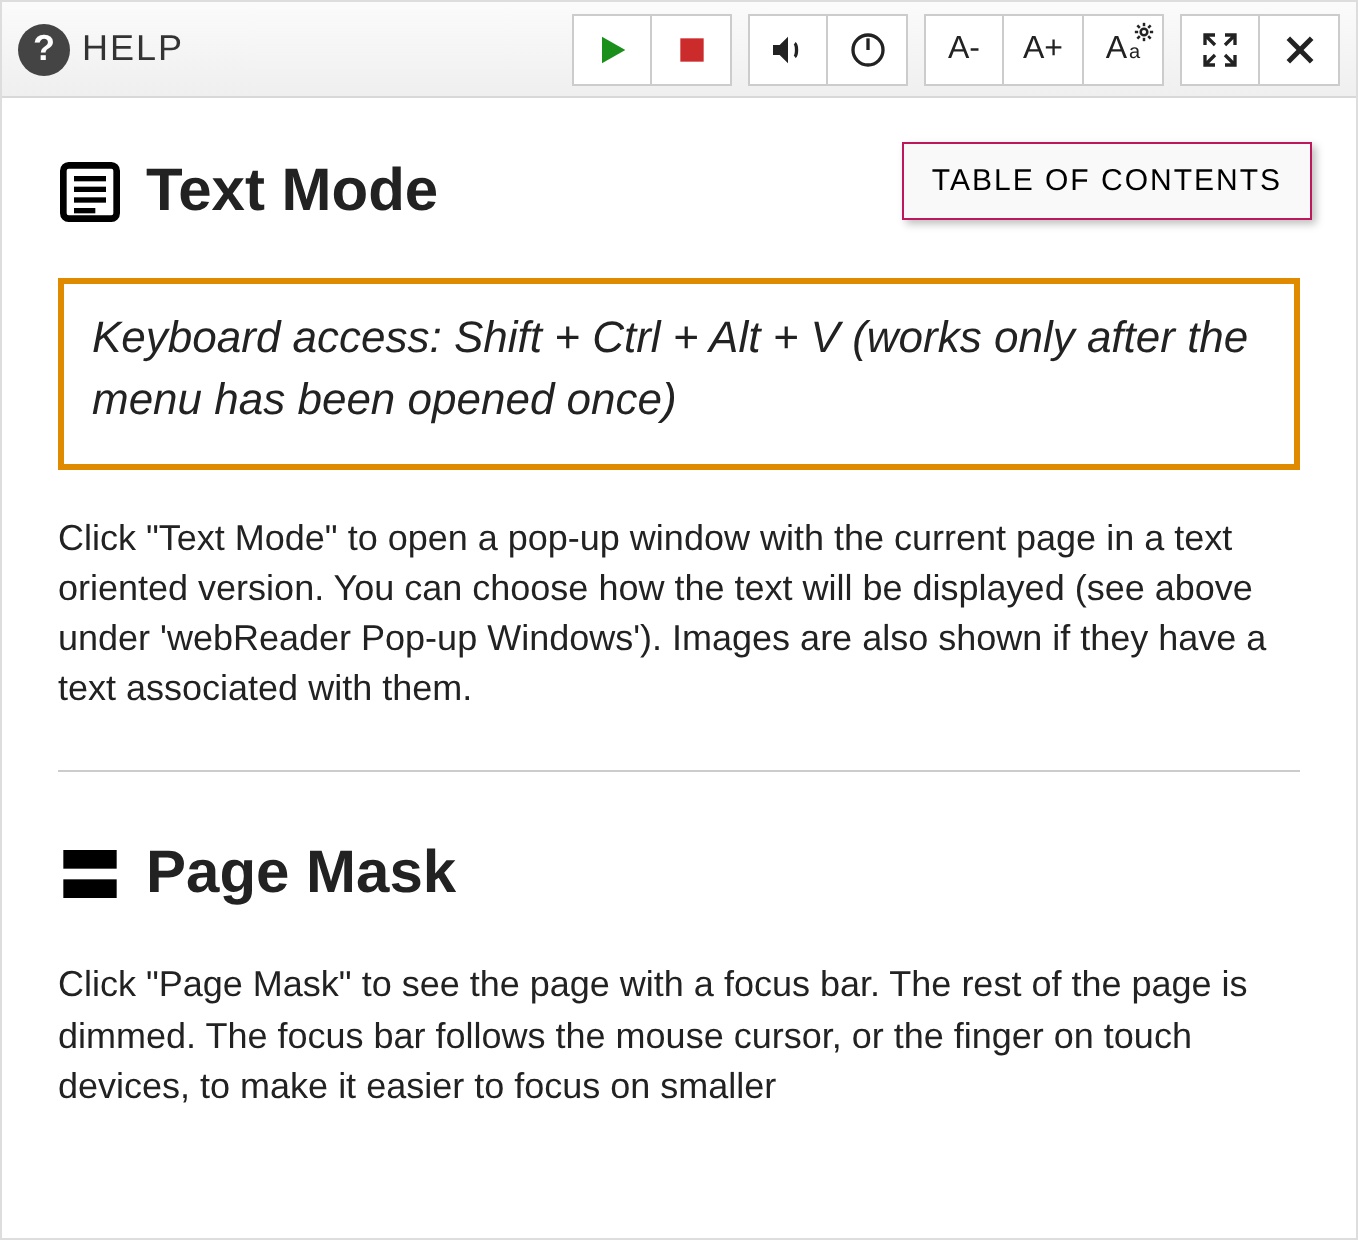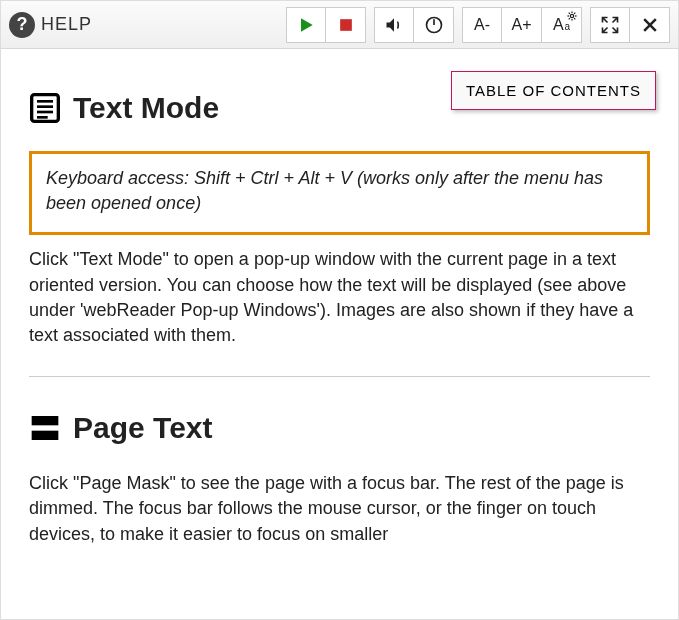--- a/index.html
+++ b/index.html
@@ -77,29 +77,29 @@
     letter-spacing: 1px;
     cursor: pointer;
     box-shadow: 2px 2px 4px rgba(0,0,0,0.25);
   }
   h2.section-title {
     display: flex;
     align-items: center;
     gap: 12px;
     font-size: 30px;
     font-weight: 700;
-    margin: 20px 0 22px 0;
+    margin: 8px 0 22px 0;
   }
   h2.section-title svg { width: 32px; height: 32px; flex:0 0 32px;}
   .kb-access {
     border: 3px solid #e08a00;
     padding: 12px 14px 16px 14px;
     font-style: italic;
-    font-size: 18px;
-    margin: 0 0 12px 0;
+    font-size: 22px;
+    margin: 0 0 22px 0;
   }
   p.body {
     font-size: 18px;
     margin: 0 0 16px 0;
   }
   hr.sep {
     border: none;
     border-top: 1px solid #ccc;
     margin: 28px 0 30px 0;
   }
@@ -211,20 +211,20 @@
 
     <p class="body">Click "Text Mode" to open a pop-up window with the current page in a text oriented version. You can choose how the text will be displayed (see above under 'webReader Pop-up Windows'). Images are also shown if they have a text associated with them.</p>
 
     <hr class="sep">
 
     <h2 class="section-title">
       <svg viewBox="0 0 24 24">
         <rect x="2" y="3" width="20" height="7" fill="#000"></rect>
         <rect x="2" y="14" width="20" height="7" fill="#000"></rect>
       </svg>
-      <span>Page Text</span>
+      <span>Page Mask</span>
     </h2>
 
 
     <p class="body">Click "Page Mask" to see the page with a focus bar. The rest of the page is dimmed. The focus bar follows the mouse cursor, or the finger on touch devices, to make it easier to focus on smaller</p>
 
   </div>
 </div>
 
 </body></html>

